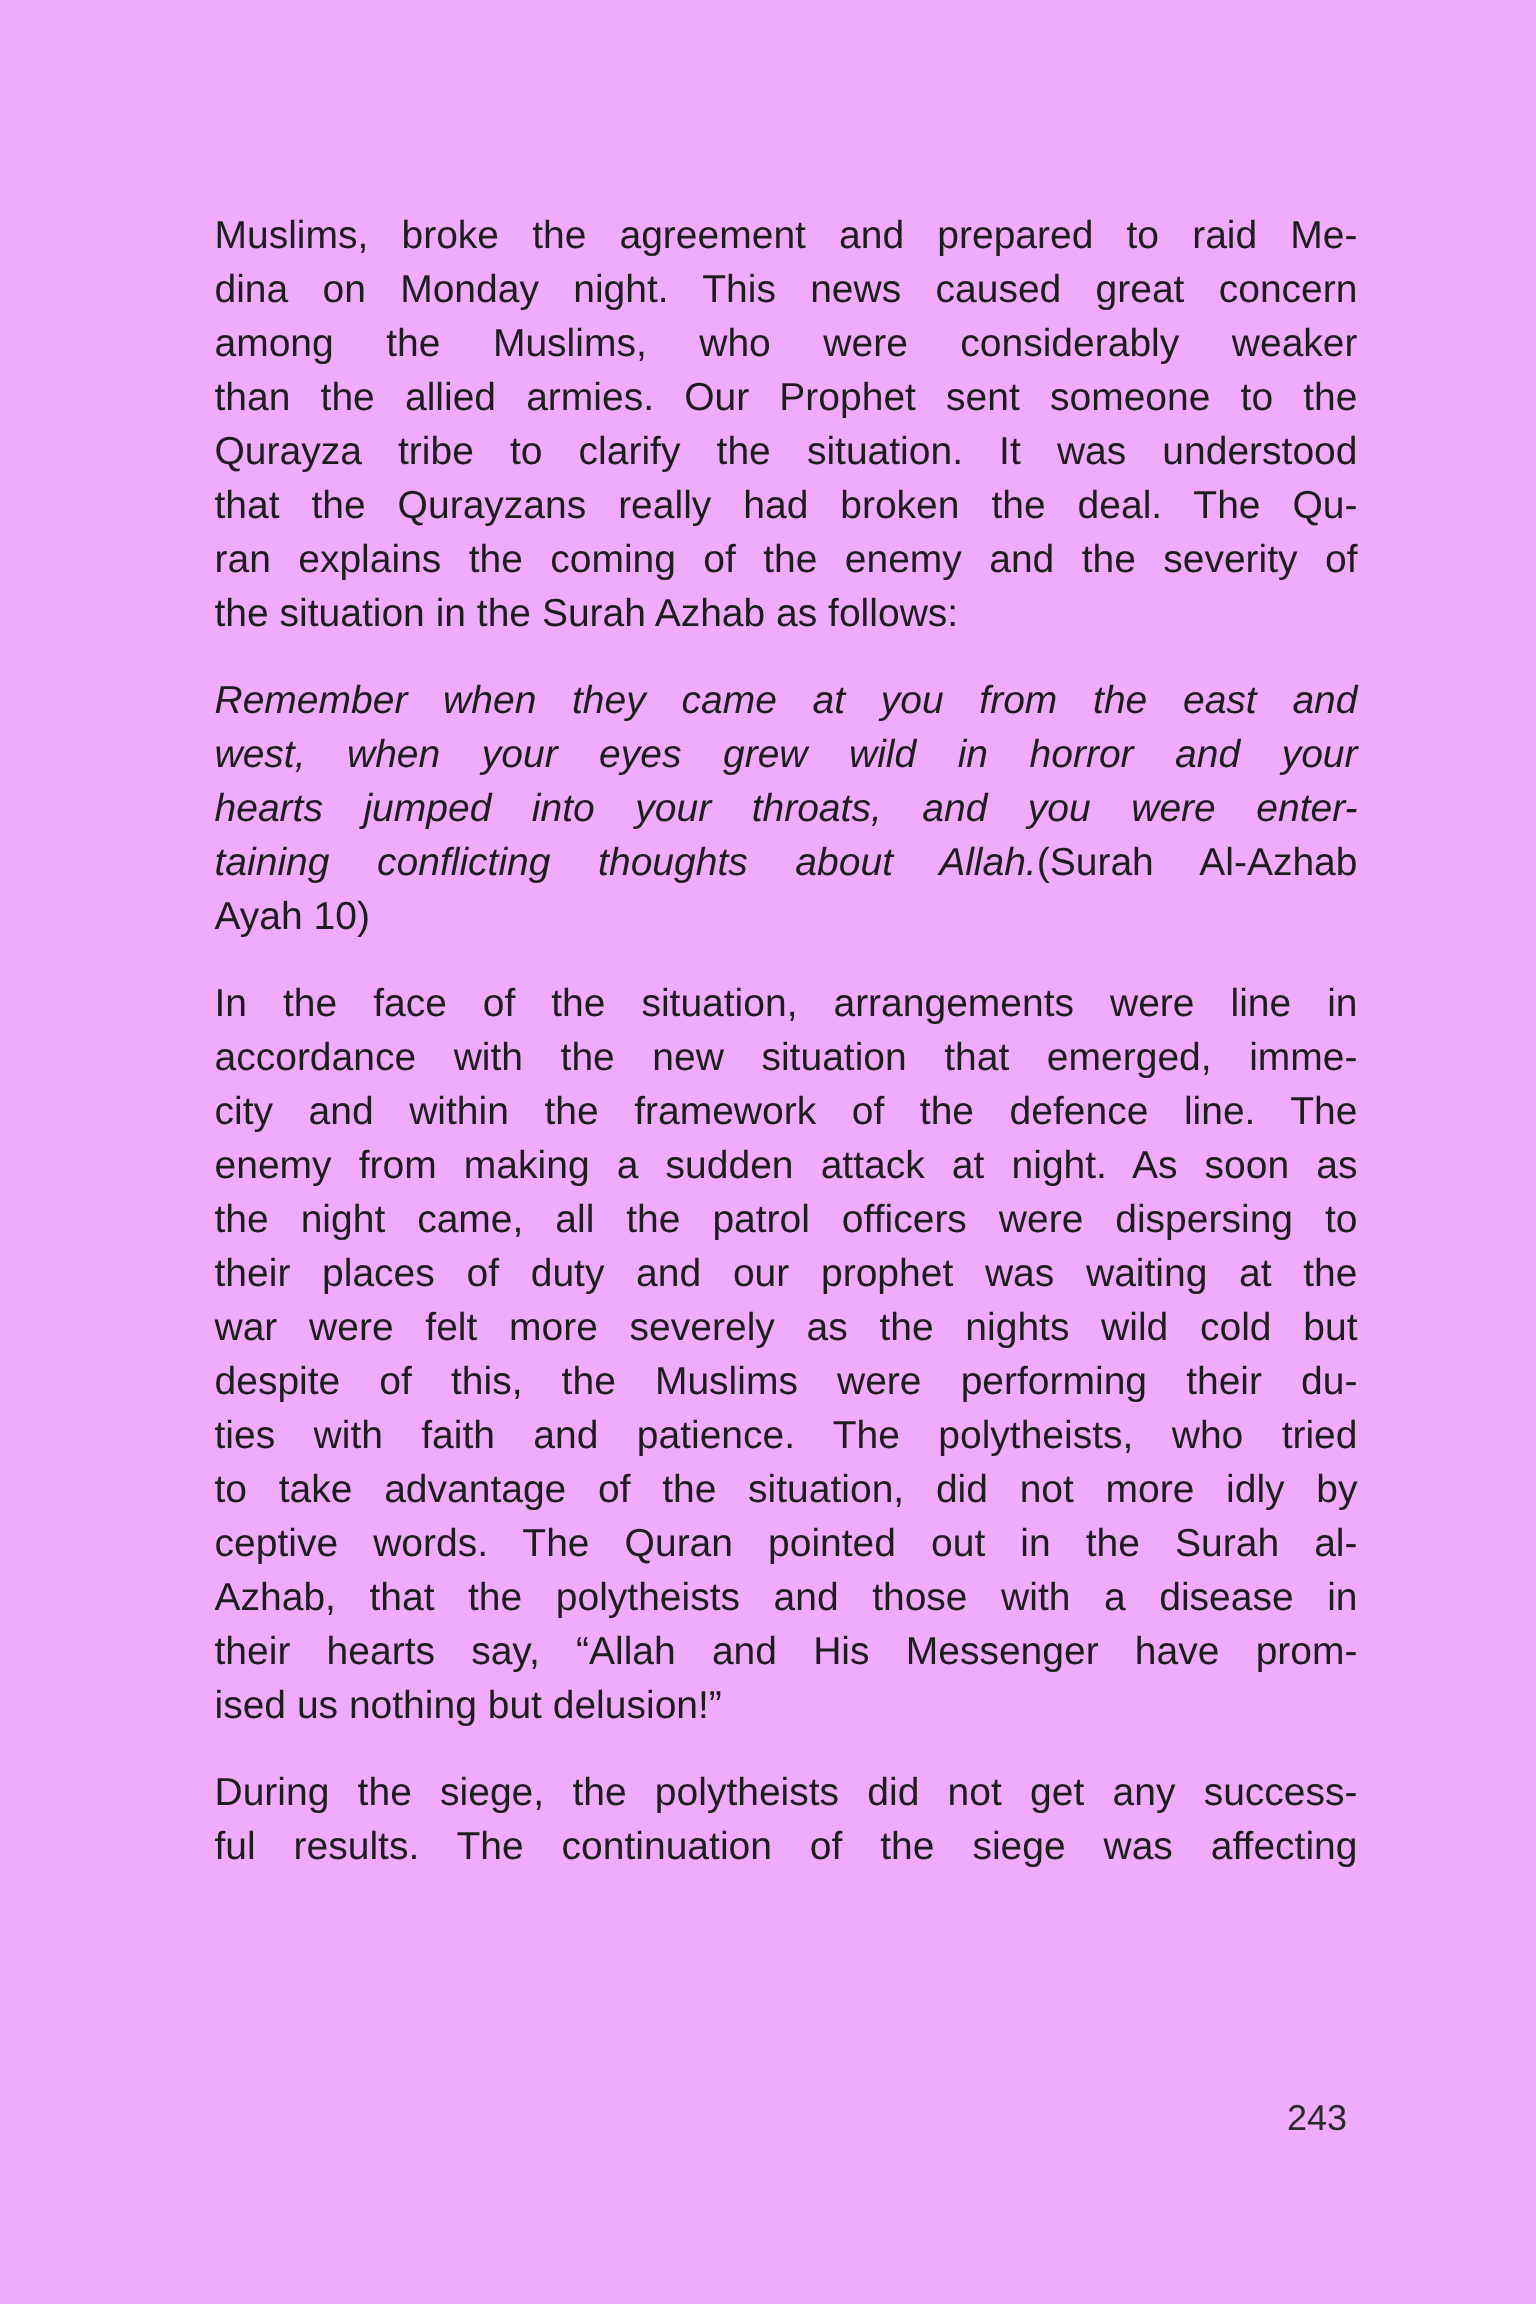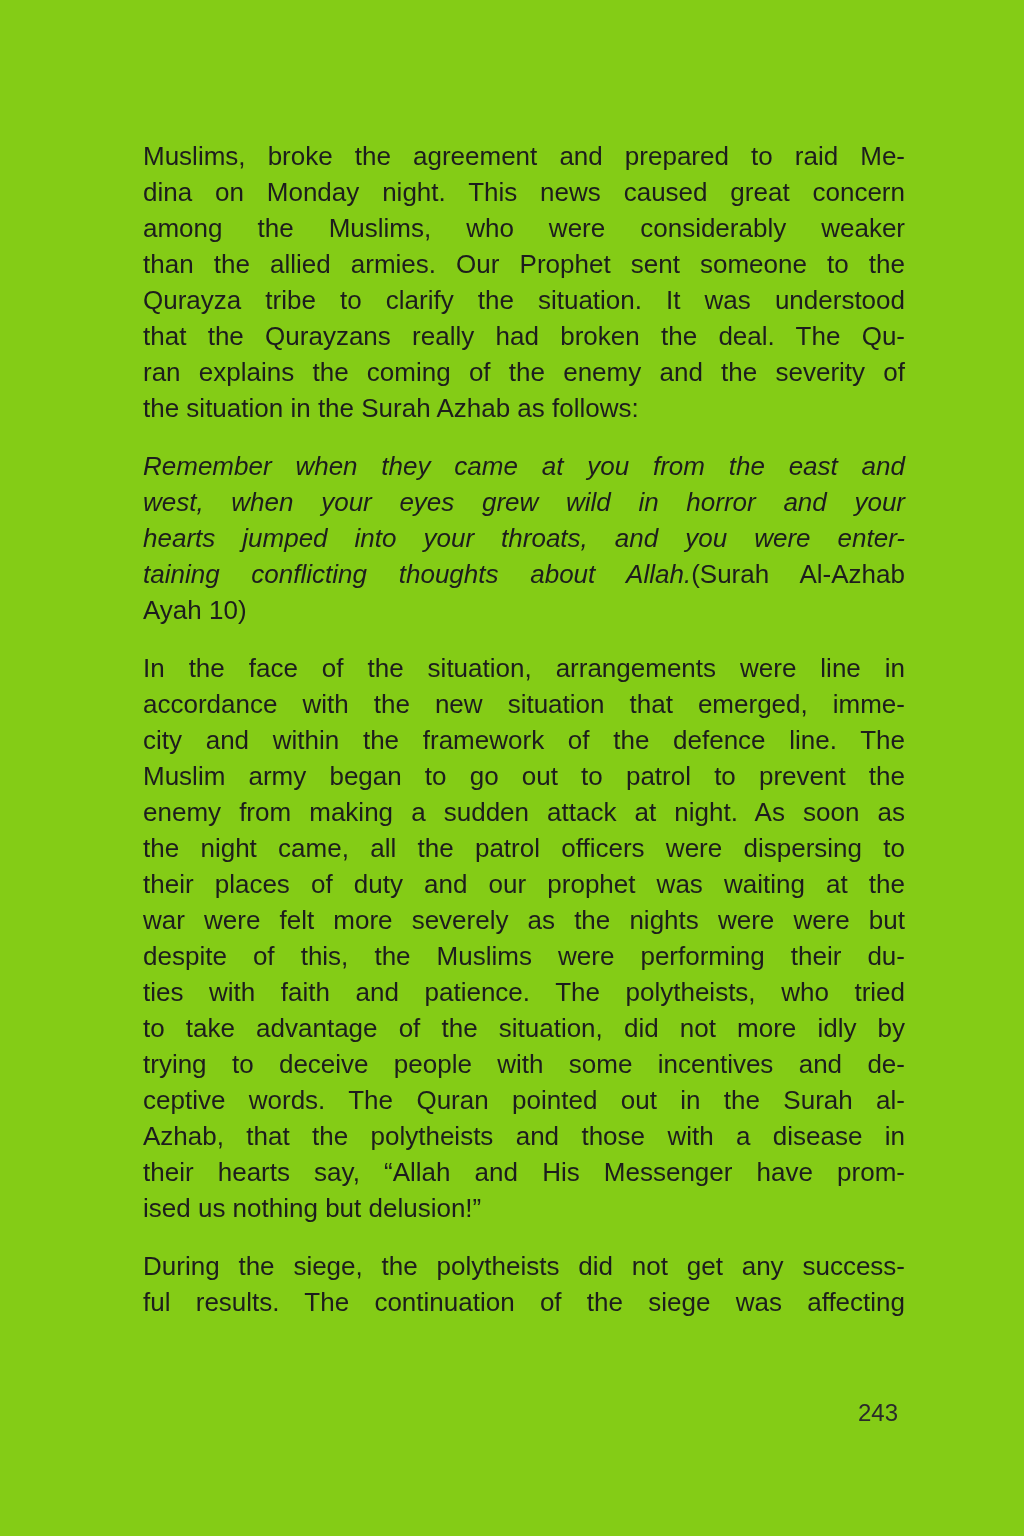--- a/index.html
+++ b/index.html
@@ -11,21 +11,21 @@
     position: relative;
     width: 1024px;
     height: 1536px;
     font-family: "Liberation Sans", sans-serif;
     color: #1d1d1d;
     overflow: hidden;
   }
   .page {
     position: absolute;
     inset: 0;
-    background: #84cc16;
+    background: #f0abfc;
   }
   .text-block {
     position: absolute;
     left: 143px;
     top: 138px;
     width: 762px;
   }
   .para {
     margin: 0 0 22px 0;
     padding: 0;
@@ -73,29 +73,27 @@
         <div class="line"><span class="italic">Remember when they came at you from the east and</span></div>
         <div class="line"><span class="italic">west, when your eyes grew wild in horror and your</span></div>
         <div class="line"><span class="italic">hearts jumped into your throats, and you were enter-</span></div>
         <div class="line"><span class="italic">taining conflicting thoughts about Allah.</span><span>(Surah Al-Azhab</span></div>
         <div class="line last-left"><span>Ayah 10)</span></div>
       </div>
       <div class="para">
         <div class="line"><span>In the face of the situation, arrangements were line in</span></div>
         <div class="line"><span>accordance with the new situation that emerged, imme-</span></div>
         <div class="line"><span>city and within the framework of the defence line. The</span></div>
-        <div class="line"><span>Muslim army began to go out to patrol to prevent the</span></div>
         <div class="line"><span>enemy from making a sudden attack at night. As soon as</span></div>
         <div class="line"><span>the night came, all the patrol officers were dispersing to</span></div>
         <div class="line"><span>their places of duty and our prophet was waiting at the</span></div>
-        <div class="line"><span>war were felt more severely as the nights were were but</span></div>
+        <div class="line"><span>war were felt more severely as the nights wild cold but</span></div>
         <div class="line"><span>despite of this, the Muslims were performing their du-</span></div>
         <div class="line"><span>ties with faith and patience. The polytheists, who tried</span></div>
         <div class="line"><span>to take advantage of the situation, did not more idly by</span></div>
-        <div class="line"><span>trying to deceive people with some incentives and de-</span></div>
         <div class="line"><span>ceptive words. The Quran pointed out in the Surah al-</span></div>
         <div class="line"><span>Azhab, that the polytheists and those with a disease in</span></div>
         <div class="line"><span>their hearts say, “Allah and His Messenger have prom-</span></div>
         <div class="line last-left"><span>ised us nothing but delusion!”</span></div>
       </div>
       <div class="para">
         <div class="line"><span>During the siege, the polytheists did not get any success-</span></div>
         <div class="line"><span>ful results. The continuation of the siege was affecting</span></div>
       </div>
     </main>

